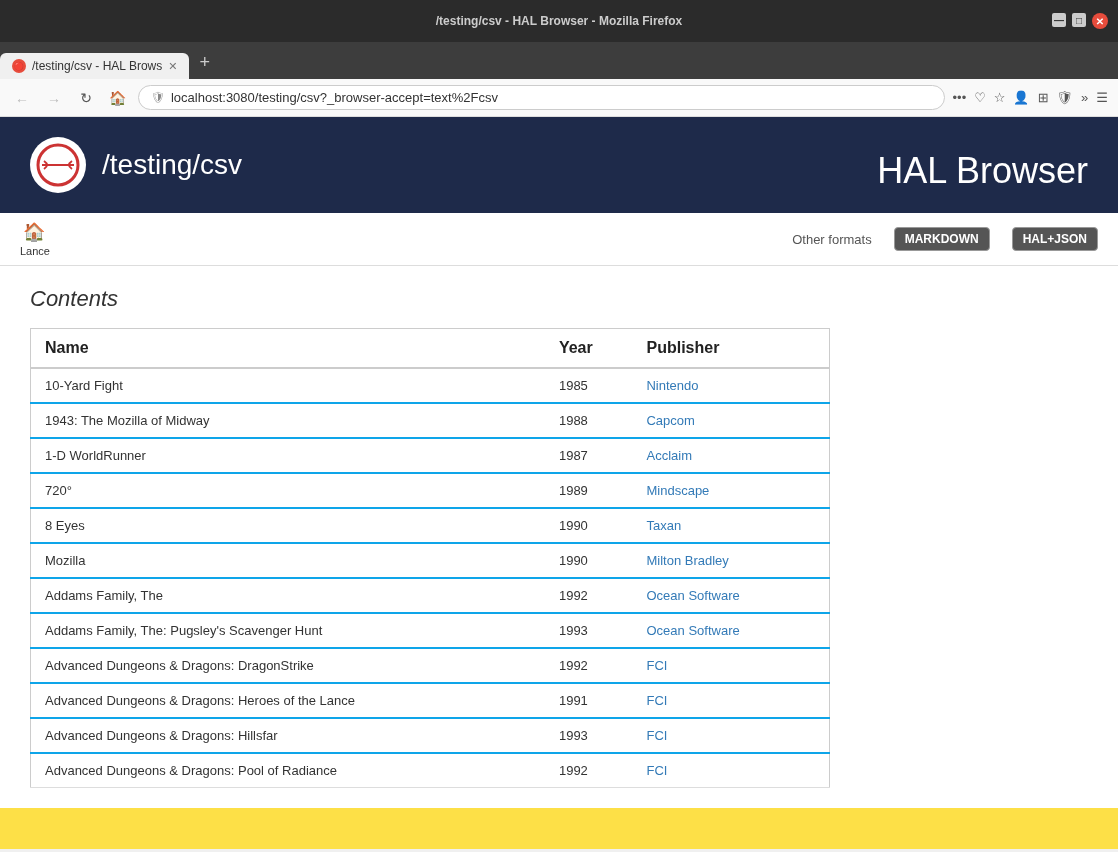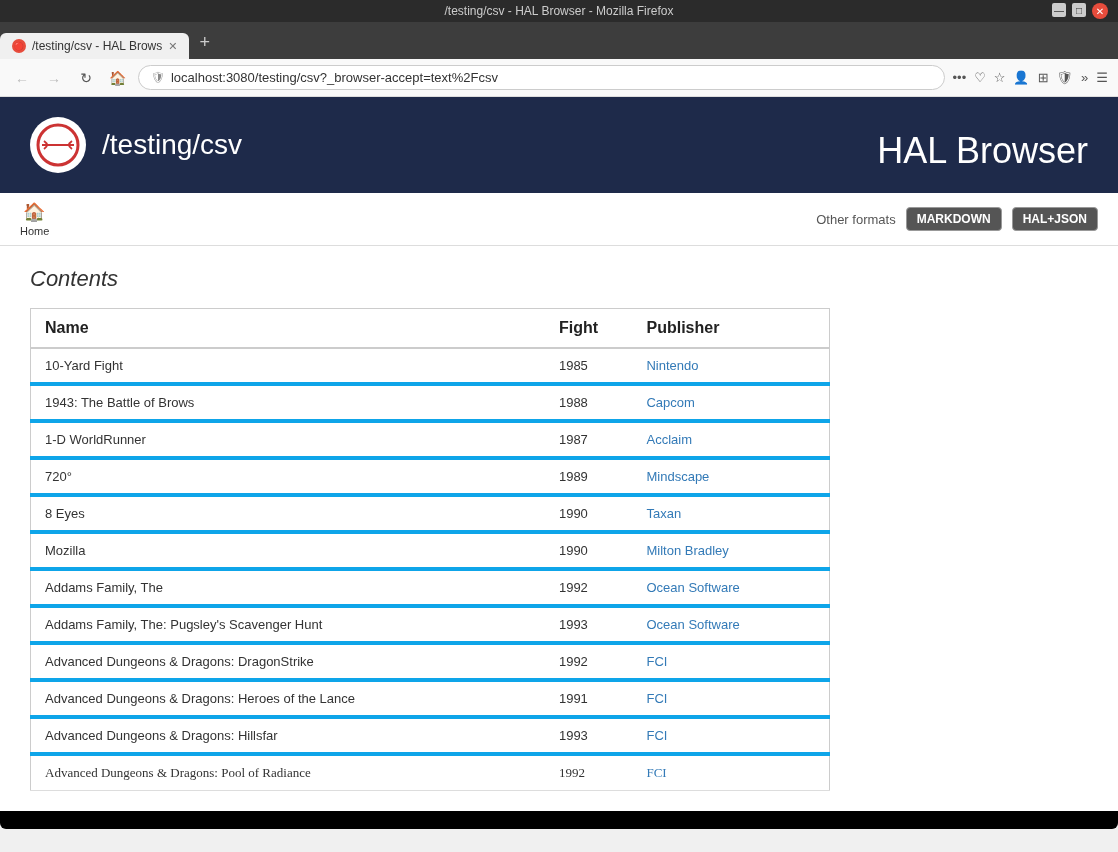--- a/index.html
+++ b/index.html
@@ -4,25 +4,26 @@
   <style>
     * { margin: 0; padding: 0; box-sizing: border-box; }
     body { font-family: Arial, sans-serif; background: #f0f0f0; font-size: 14px; }
 
     
     .browser-title-bar {
       background: #2b2b2b;
       color: #ccc;
       text-align: left;
       font-size: 12px;
-      padding: 4px;
+      padding: 14px;
       display: flex;
       align-items: center;
       justify-content: center;
       position: relative;
+      font-weight: bold;
     }
     .browser-title-bar .win-controls {
       position: absolute;
       right: 10px;
       top: 50%;
       transform: translateY(-50%);
       display: flex;
       gap: 6px;
     }
     .win-btn {
@@ -129,23 +130,22 @@
       align-items: center;
     }
     .menu-icon-btn {
       color: #555;
       cursor: pointer;
       font-size: 13px;
     }
 
     
     .page-wrapper {
-      background: #000000;
+      background: #fde047;
       min-height: calc(852px - 120px);
-      border-radius: 6px;
     }
 
     
     .hal-header {
       background: #1e2a4a;
       color: white;
       padding: 20px 30px;
       display: flex;
       align-items: center;
       justify-content: space-between;
@@ -193,21 +193,21 @@
       align-items: center;
       color: #333;
       font-size: 11px;
       text-decoration: none;
       cursor: pointer;
     }
     .home-icon { font-size: 18px; margin-bottom: 2px; }
     .format-buttons {
       display: flex;
       align-items: center;
-      gap: 10px;
+      gap: 22px;
     }
     .format-label {
       color: #555;
       font-size: 13px;
     }
     .format-btn {
       padding: 4px 10px;
       border: 1px solid #999;
       border-radius: 4px;
       background: #555;
@@ -239,30 +239,29 @@
       background: white;
       font-weight: bold;
       text-align: left;
       padding: 10px 14px;
       border-bottom: 2px solid #ccc;
       color: #222;
       font-size: 16px;
     }
     .data-table td {
       padding: 9px 14px;
-      border-bottom: 4px solid #0ea5e9;
+      border-bottom: 2px solid #0ea5e9;
       color: #333;
       font-size: 13px;
     }
     .data-table td.publisher-col {
       color: #337ab7;
     }
     .data-table tr:last-child td {
       border-bottom: 1px solid #ddd;
-      font-family: Liberation Serif, serif;
     }
     .col-name { width: 470px; }
     .col-year { width: 80px; }
     .col-publisher { width: 180px; }
   </style>
 </head>
 <body>
 
 <div class="browser-title-bar">
   <span>/testing/csv - HAL Browser - Mozilla Firefox</span>
@@ -320,48 +319,48 @@
         </svg>
       </div>
       <span class="hal-title">/testing/csv</span>
     </div>
     <span class="hal-browser-label">HAL Browser</span>
   </div>
 
   <div class="nav-bar">
     <div class="home-link">
       <span class="home-icon">🏠</span>
-      <span>Home</span>
+      <span>Lance</span>
     </div>
     <div class="format-buttons">
       <span class="format-label">Other formats</span>
       <button class="format-btn">MARKDOWN</button>
       <button class="format-btn">HAL+JSON</button>
     </div>
   </div>
 
   <div class="contents-section">
     <h2 class="contents-title">Contents</h2>
 
     <table class="data-table">
       <thead>
         <tr>
           <th class="col-name">Name</th>
-          <th class="col-year">Fight</th>
+          <th class="col-year">Year</th>
           <th class="col-publisher">Publisher</th>
         </tr>
       </thead>
       <tbody id="table-body">
       <tr>
             <td class="col-name">10-Yard Fight</td>
             <td class="col-year">1985</td>
             <td class="col-publisher publisher-col">Nintendo</td>
           </tr>
           <tr>
-            <td class="col-name">1943: The Battle of Brows</td>
+            <td class="col-name">1943: The Mozilla of Midway</td>
             <td class="col-year">1988</td>
             <td class="col-publisher publisher-col">Capcom</td>
           </tr>
           <tr>
             <td class="col-name">1-D WorldRunner</td>
             <td class="col-year">1987</td>
             <td class="col-publisher publisher-col">Acclaim</td>
           </tr>
           <tr>
             <td class="col-name">720°</td>

